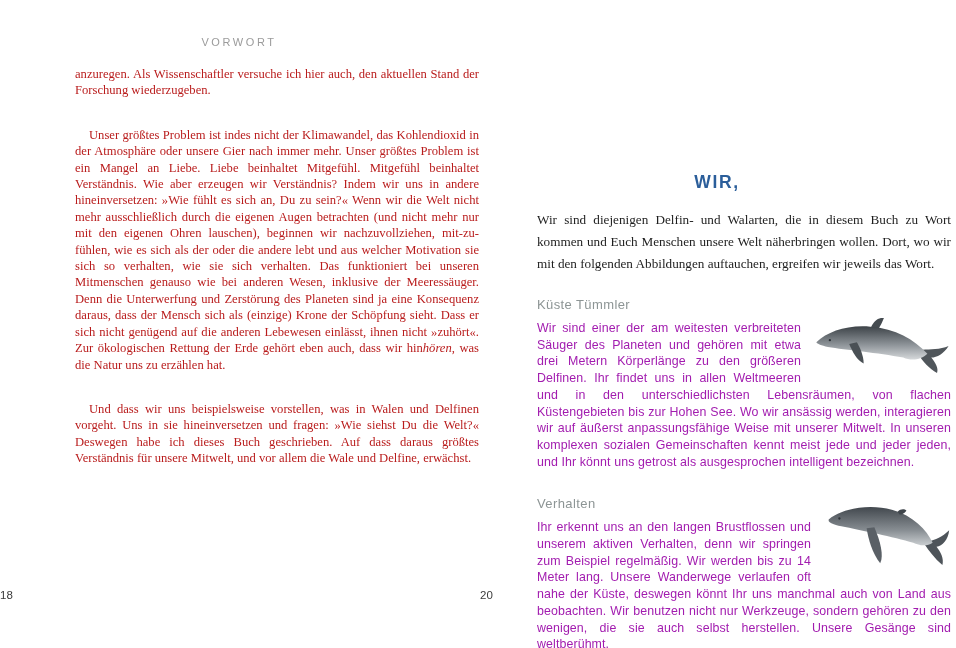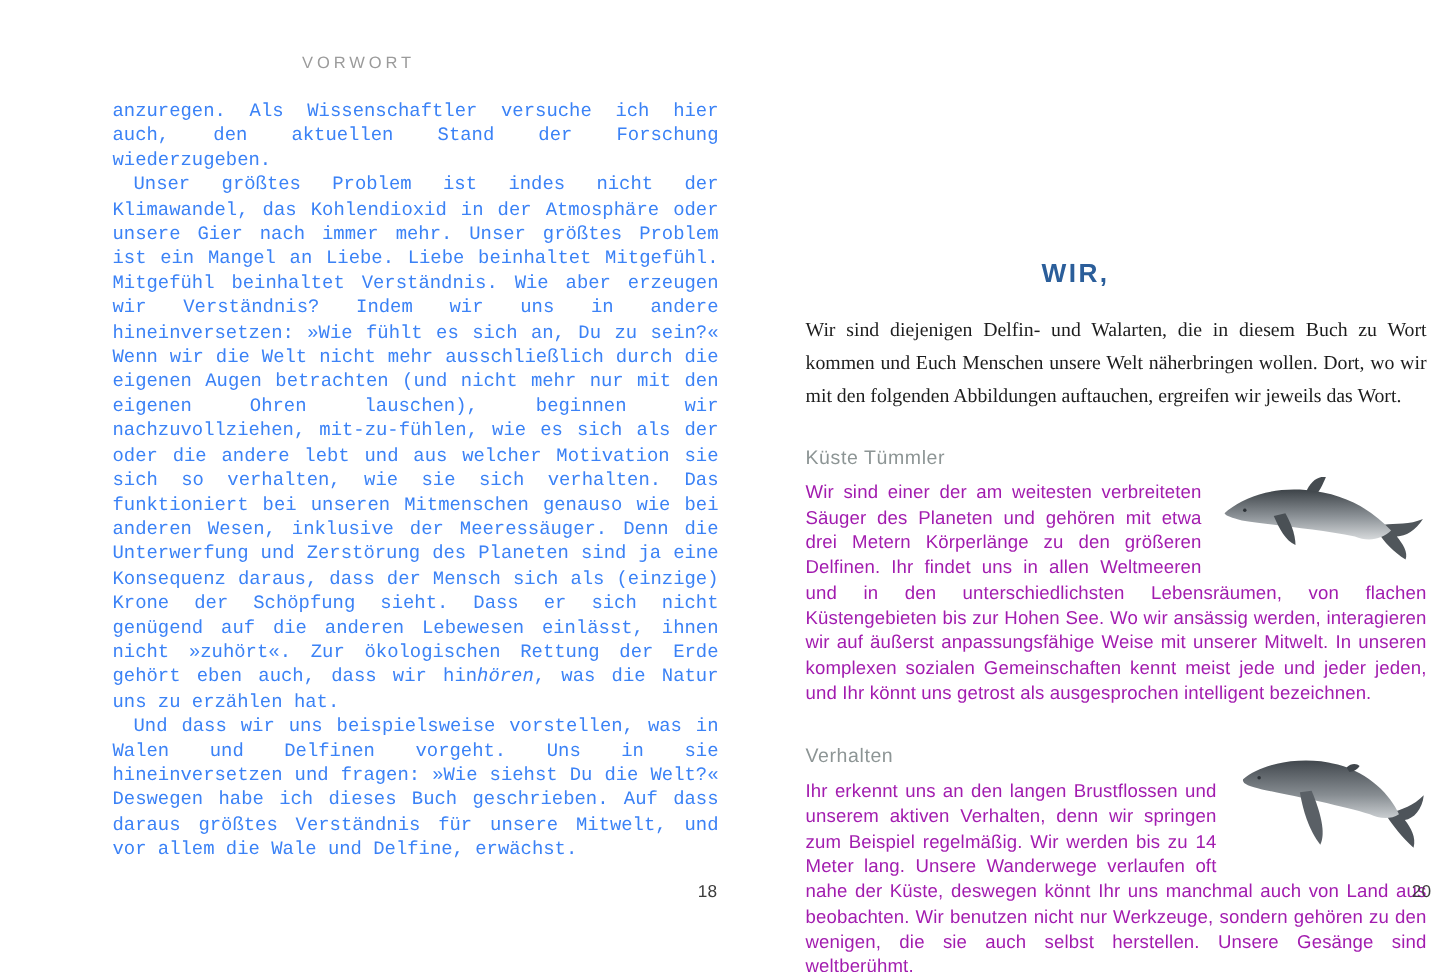--- a/index.html
+++ b/index.html
@@ -14,34 +14,34 @@
   
   .running-head {
     position: absolute; top: 36px; left: 0; width: 478px;
     text-align: center;
     font-family: "Liberation Sans", sans-serif;
     font-size: 11px; letter-spacing: 2.6px;
     color: #9b9b9b;
   }
   .left-text {
     position: absolute; top: 66px; left: 75px; width: 404px;
-    font-family: Liberation Mono, monospace;
+    font-family: Liberation Serif, serif;
     font-size: 12.6px; line-height: 16.4px;
     text-align: justify;
-    color: #3b82f6;
+    color: #b91c1c;
   }
   .left-text p { margin: 0; }
-  .left-text p.ind { text-indent: 14px; }
+  .left-text p.ind { text-indent: 14px; margin-top: 28px; }
   .left-text em { font-style: italic; }
 
   .pagenum {
     position: absolute; top: 589px;
     font-family: "Liberation Sans", sans-serif;
     font-size: 11.5px; color: #3c3c3c;
-    text-align: right;
+    text-align: left;
   }
   .pagenum.left  { left: 0;   width: 478px; }
   .pagenum.right { left: 480px; width: 474px; }
 
   
   .chapter-title {
     position: absolute; top: 121px; left: 480px; width: 474px;
     text-align: center;
     font-family: "Liberation Sans", sans-serif;
     font-weight: bold;

